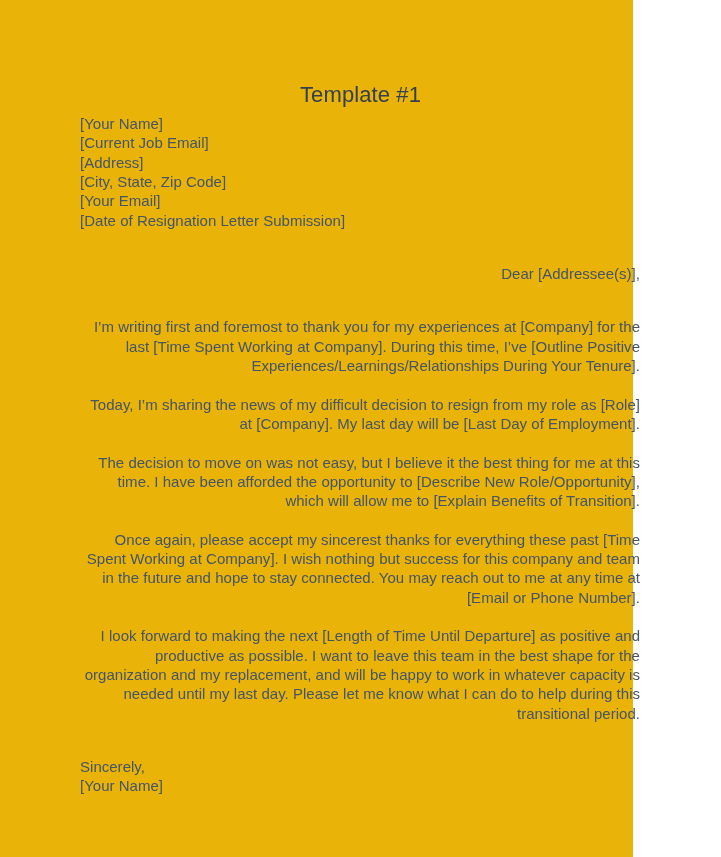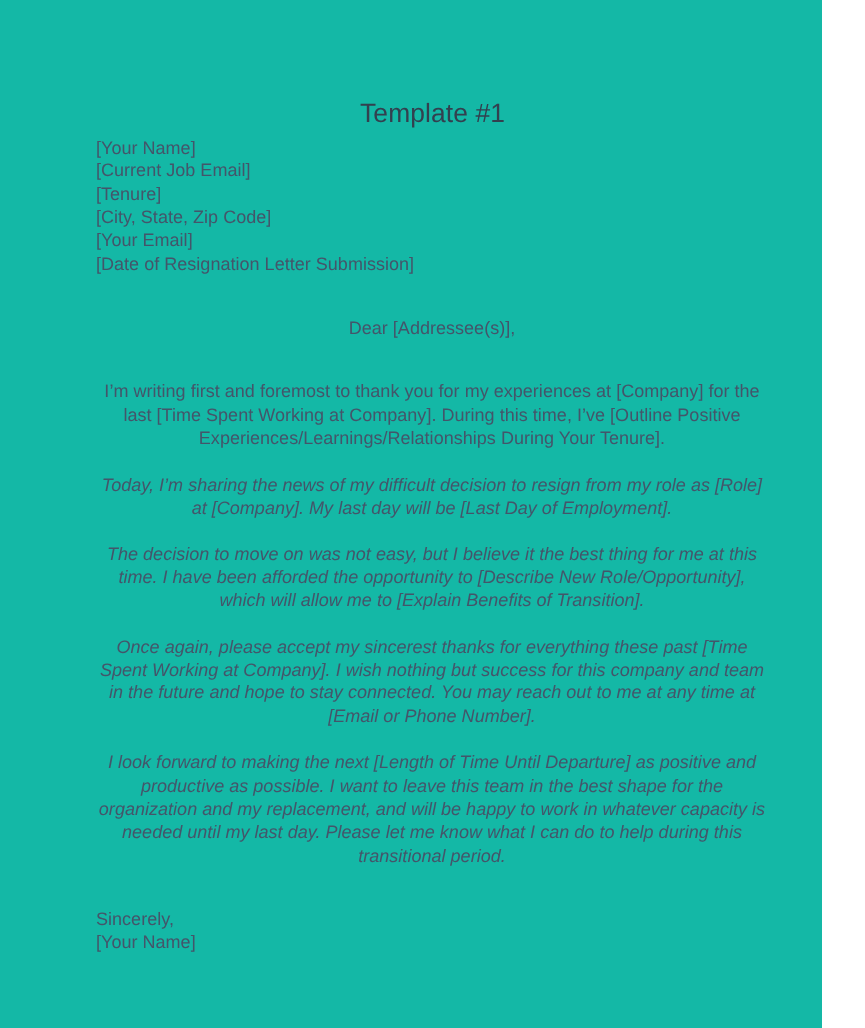--- a/index.html
+++ b/index.html
@@ -17,23 +17,23 @@
     position: relative;
     overflow: hidden;
     font-family: "Liberation Sans", "DejaVu Sans", sans-serif;
     -webkit-font-smoothing: antialiased;
   }
 
   .page {
     position: absolute;
     top: 0;
     left: 0;
-    width: 685px;
+    width: 633px;
     height: 857px;
-    background: #14b8a6;
+    background: #eab308;
   }
 
   
   .doc-title {
     position: absolute;
     top: 81px;
     left: 0;
     width: 721px;
     text-align: center;
     font-size: 22px;
@@ -62,26 +62,25 @@
     white-space: nowrap;
   }
 
   .block-gap-lg {
     height: 34px;
   }
 
   .para {
     margin: 0;
     padding: 0;
-    text-align: center;
+    text-align: right;
   }
 
   .para + .para {
     margin-top: 19.2px;
-    font-style: italic;
   }
 
   .salutation {
     margin: 0;
   }
 
   .closing .closing-line {
     display: block;
     white-space: nowrap;
   }
@@ -91,21 +90,21 @@
 
 <div class="page">
 
   <div class="doc-title">Template #1</div>
 
   <div class="letter">
 
     <div class="sender-block">
       <span class="addr-line">[Your Name]</span>
       <span class="addr-line">[Current Job Email]</span>
-      <span class="addr-line">[Tenure]</span>
+      <span class="addr-line">[Address]</span>
       <span class="addr-line">[City, State, Zip Code]</span>
       <span class="addr-line">[Your Email]</span>
       <span class="addr-line">[Date of Resignation Letter Submission]</span>
     </div>
 
     <div class="block-gap-lg"></div>
 
     <p class="para salutation">Dear [Addressee(s)],</p>
 
     <div class="block-gap-lg"></div>

